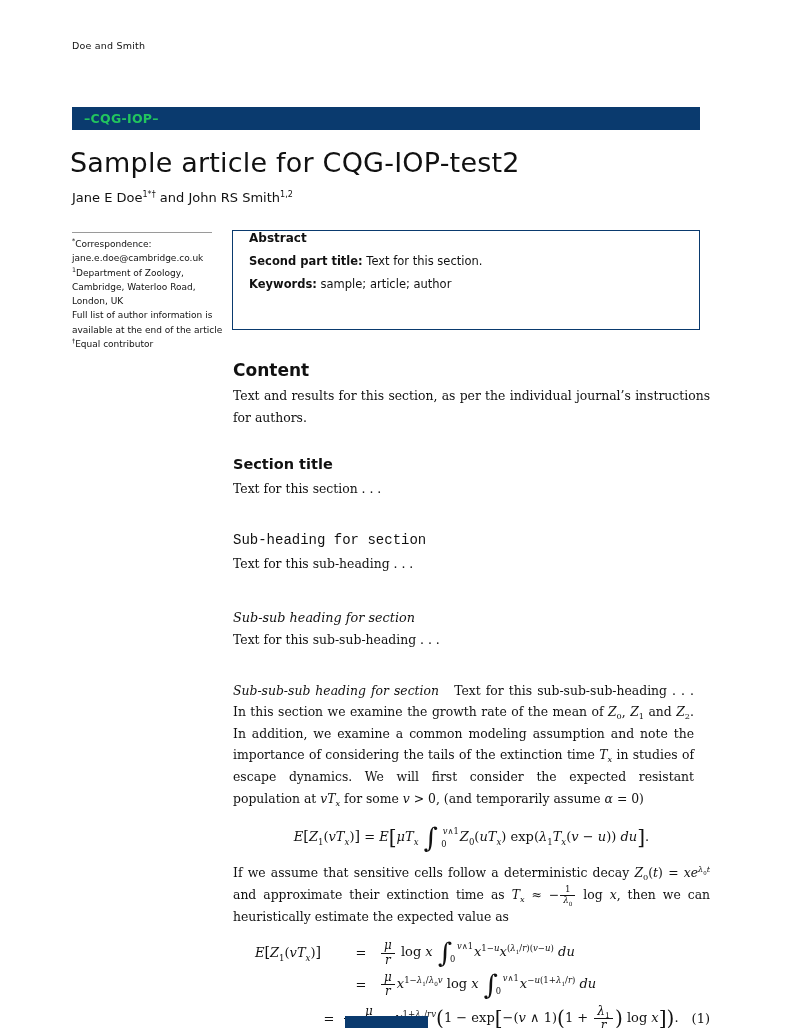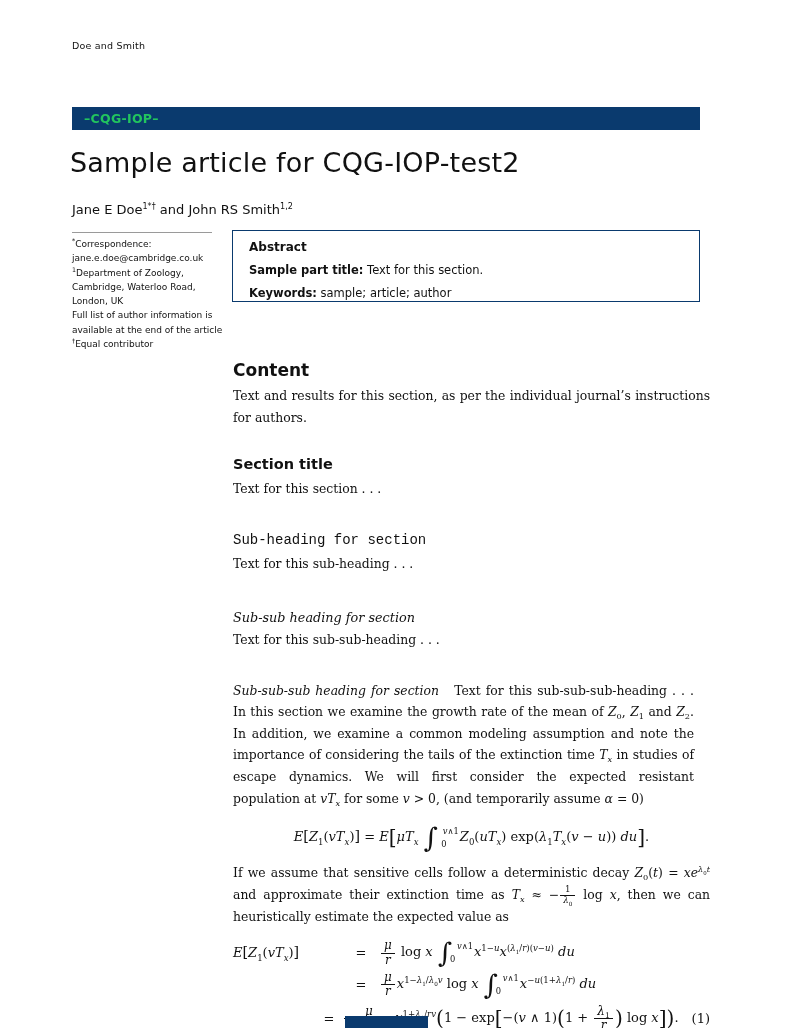--- a/index.html
+++ b/index.html
@@ -5,29 +5,29 @@
   html,body{margin:0;padding:0;background:#ffffff;}
   .page{position:relative;width:794px;height:1028px;background:#fff;margin:0 auto;
         color:#111;font-family:"DejaVu Serif", serif;overflow:hidden;}
   .sans{font-family:"DejaVu Sans", sans-serif;}
 
   .running-head{position:absolute;left:72px;top:40px;font-size:9.5px;letter-spacing:.2px;}
   .banner{position:absolute;left:72px;top:107px;width:628px;height:23px;line-height:23px;
           color:#22c55e;font-weight:bold;font-size:12.5px;padding-left:12px;box-sizing:border-box;
           letter-spacing:.3px;}
   .title{position:absolute;left:70px;top:141px;font-size:27px;font-weight:500;letter-spacing:.2px;margin-top:6px;}
-  .authors{position:absolute;left:72px;top:190px;font-size:13px;margin-top:12px;}
+  .authors{position:absolute;left:72px;top:190px;font-size:13px;}
   .authors sup{font-size:62%;}
 
   .side-rule{position:absolute;left:72px;top:232px;width:140px;height:1px;background:#9a9a9a;}
   .sidebar{position:absolute;left:72px;top:237px;width:158px;font-size:9px;line-height:14.3px;}
   .sidebar sup{font-size:70%;}
 
-  .abstract-box{position:absolute;left:232px;top:230px;width:468px;height:72px;
-                border:1.5px solid #16406e;box-sizing:border-box;padding:9px 16px;}
+  .abstract-box{position:absolute;left:232px;top:230px;width:468px;height:100px;
+                border:1.5px solid #16406e;box-sizing:border-box;padding:0 16px;}
   .abstract-h{font-size:12px;font-weight:bold;margin-bottom:9px;}
   .abstract-item{font-size:11.5px;margin-bottom:8.5px;}
   .abstract-item .lbl{font-weight:bold;}
 
   .main{position:absolute;left:233px;top:360px;width:477px;font-size:12.4px;line-height:21.3px;}
   .h-content{font-size:17px;font-weight:bold;margin:0 0 4px 0;}
   .p-body{text-align:justify;margin:0;}
   .h-section{font-size:14.5px;font-weight:bold;margin:26px 0 3px 0;}
   .h-sub{font-size:14px;font-weight:normal;margin:31px 0 1px 0;font-family:Liberation Mono, monospace;}
   .h-subsub{font-size:12.8px;font-style:italic;margin:33px 0 1px 0;}
@@ -46,21 +46,21 @@
   .itg{font-size:2.1em;vertical-align:middle;margin-left:5px;}
   .lims{display:inline-flex;flex-direction:column;justify-content:space-between;height:2.55em;
         vertical-align:middle;font-size:.64em;line-height:1;margin:0 5px 0 1px;}
   .lims .u{transform:translateX(4px);}
   .lims .l{transform:translateX(-3px);}
   .d1{font-size:1.1em;}
   .d2{font-size:1.55em;vertical-align:-.14em;line-height:1;}
 
   .eq-block{margin-top:8px;font-size:13px;}
   .eqrow{display:flex;align-items:center;white-space:nowrap;}
-  .eqrow .lhs{width:110px;text-align:left;}
+  .eqrow .lhs{width:110px;text-align:center;}
   .eqrow .sign{width:36px;text-align:center;}
   .eqrow .rhs{flex:1;}
   .eqrow .eqno{width:42px;text-align:right;}
   .r1{padding:4px 0 2px 0;}
   .r2{padding:2px 0;}
   .r3{padding:4px 0;}
 
   .footer-bar{position:absolute;left:345px;top:1016px;width:83px;height:12px;}
 </style>
 </head>
@@ -76,21 +76,21 @@
 
   <div class="authors sans">Jane E Doe<sup>1*†</sup> and John RS Smith<sup>1,2</sup></div>
 
   <div class="side-rule" style="background: rgb(154, 154, 154);"></div>
 
   <div class="sidebar sans"><sup>*</sup>Correspondence:<br>jane.e.doe@cambridge.co.uk<br><sup>1</sup>Department of Zoology,<br>Cambridge, Waterloo Road,<br>London, UK<br>Full list of author information is<br>available at the end of the article<br><sup>†</sup>Equal contributor</div>
 
   <div class="abstract-box sans" style="border-color: rgb(10, 58, 110);">
     <div class="abstract-h">Abstract</div>
     <div class="abstract-item">
-      <span class="lbl">Sample part title:</span><span> Text for this section.</span>
+      <span class="lbl">Second part title:</span><span> Text for this section.</span>
     </div>
     <div class="abstract-item">
       <span class="lbl">Keywords:</span><span> sample; article; author</span>
     </div>
   </div>
 
   <div class="main">
 
     <div class="h-content sans">Content</div>
     <p class="p-body">Text and results for this section, as per the individual journal’s instructions for authors.</p>

